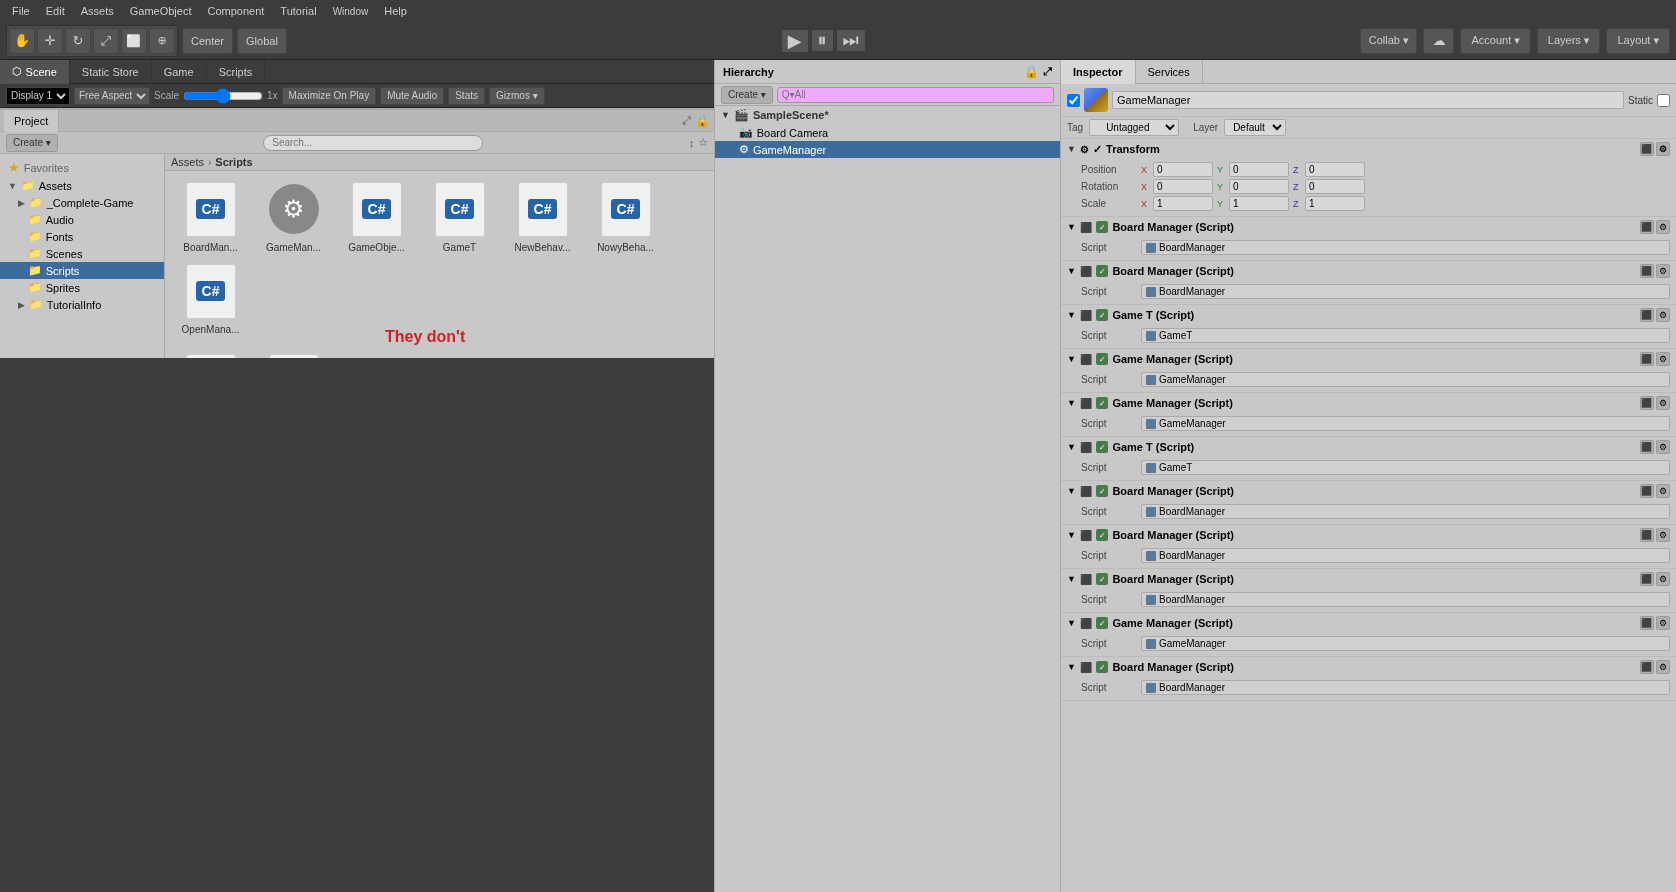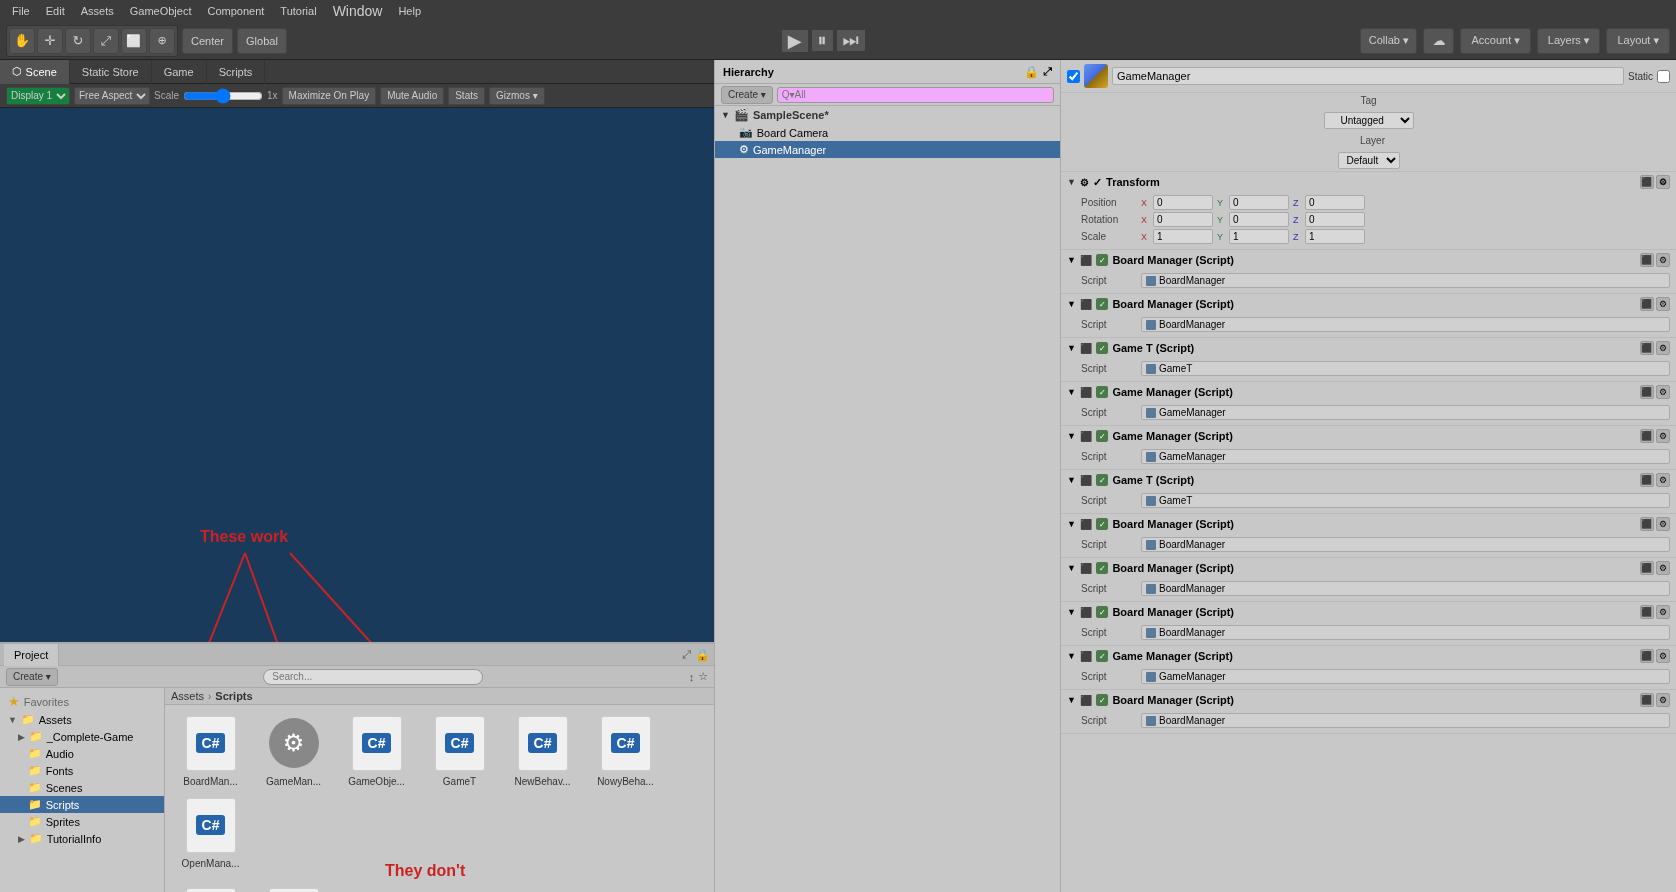--- a/index.html
+++ b/index.html
@@ -9,21 +9,21 @@
 </head>
 <body>
 
 <div style="display:flex;align-items:center;background:#3c3c3c;height:22px;padding:0 4px;">
   <span class="menu-item" style="color:#ccc;padding:2px 8px;cursor:pointer;font-size:11px;">File</span>
   <span class="menu-item" style="color:#ccc;padding:2px 8px;cursor:pointer;font-size:11px;">Edit</span>
   <span class="menu-item" style="color:#ccc;padding:2px 8px;cursor:pointer;font-size:11px;">Assets</span>
   <span class="menu-item" style="color:#ccc;padding:2px 8px;cursor:pointer;font-size:11px;">GameObject</span>
   <span class="menu-item" style="color:#ccc;padding:2px 8px;cursor:pointer;font-size:11px;">Component</span>
   <span class="menu-item" style="color:#ccc;padding:2px 8px;cursor:pointer;font-size:11px;">Tutorial</span>
-  <span class="menu-item" style="color:#ccc;padding:2px 8px;cursor:pointer;font-size:14px;">Window</span>
+  <span class="menu-item" style="color:#ccc;padding:2px 8px;cursor:pointer;font-size:10px;">Window</span>
   <span class="menu-item" style="color:#ccc;padding:2px 8px;cursor:pointer;font-size:11px;">Help</span>
 </div>
 
 <div style="display:flex;align-items:center;background:#3c3c3c;height:38px;padding:0 6px;gap:4px;border-bottom:1px solid #222;">
   <div style="display:flex;gap:2px;background:#4a4a4a;border:1px solid #333;border-radius:3px;padding:2px;">
     <div style="width:26px;height:26px;background:#555;border:1px solid #444;border-radius:3px;cursor:pointer;display:flex;align-items:center;justify-content:center;color:#ccc;font-size:13px;">✋</div>
     <div style="width:26px;height:26px;background:#555;border:1px solid #444;border-radius:3px;cursor:pointer;display:flex;align-items:center;justify-content:center;color:#ccc;font-size:13px;">✛</div>
     <div style="width:26px;height:26px;background:#555;border:1px solid #444;border-radius:3px;cursor:pointer;display:flex;align-items:center;justify-content:center;color:#ccc;font-size:13px;">↻</div>
     <div style="width:26px;height:26px;background:#555;border:1px solid #444;border-radius:3px;cursor:pointer;display:flex;align-items:center;justify-content:center;color:#ccc;font-size:13px;">⤢</div>
     <div style="width:26px;height:26px;background:#555;border:1px solid #444;border-radius:3px;cursor:pointer;display:flex;align-items:center;justify-content:center;color:#ccc;font-size:12px;">⬜</div>
@@ -61,42 +61,31 @@
       </div>
       <div style="padding:3px 12px;color:#ccc;cursor:pointer;font-size:11px;border-right:1px solid #333;display:flex;align-items:center;gap:4px;height:24px;">
         <span>Game</span>
       </div>
       <div style="padding:3px 12px;color:#ccc;cursor:pointer;font-size:11px;border-right:1px solid #333;display:flex;align-items:center;gap:4px;height:24px;">
         <span>Scripts</span>
       </div>
     </div>
 
     <div style="background:#3c3c3c;height:24px;display:flex;align-items:center;padding:0 6px;gap:4px;border-bottom:1px solid #222;">
-      <select style="background:#15803d;border:1px solid #444;color:#ccc;font-size:10px;height:18px;border-radius:2px;"><option>Display 1</option></select>
+      <select style="background:#000000;border:1px solid #444;color:#ccc;font-size:10px;height:18px;border-radius:2px;"><option>Display 1</option></select>
       <select style="background:#555;border:1px solid #444;color:#ccc;font-size:10px;height:18px;border-radius:2px;"><option>Free Aspect</option></select>
       <span style="color:#aaa;font-size:10px;">Scale</span>
       <input type="range" style="width: 80px; height: 14px;" min="0" max="2" value="1">
       <span style="color:#aaa;font-size:10px;">1x</span>
       <button style="background:#555;border:1px solid #444;color:#ccc;padding:1px 6px;border-radius:2px;font-size:10px;cursor:pointer;height:18px;">Maximize On Play</button>
       <button style="background:#555;border:1px solid #444;color:#ccc;padding:1px 6px;border-radius:2px;font-size:10px;cursor:pointer;height:18px;">Mute Audio</button>
       <button style="background:#555;border:1px solid #444;color:#ccc;padding:1px 6px;border-radius:2px;font-size:10px;cursor:pointer;height:18px;">Stats</button>
       <button style="background:#555;border:1px solid #444;color:#ccc;padding:1px 6px;border-radius:2px;font-size:10px;cursor:pointer;height:18px;">Gizmos ▾</button>
     </div>
 
-    <div style="flex:1;background:#1a3a5c;position:relative;overflow:hidden;min-height:0;">
-
-      <div style="position:absolute;top:420px;left:200px;color:#cc2222;font-size:16px;font-weight:bold;">These work</div>
-
-      <svg style="position:absolute;top:0;left:0;width:100%;height:100%;pointer-events:none;">
-
-        <line x1="245" y1="445" x2="195" y2="570" stroke="#cc2222" stroke-width="2"></line>
-        <line x1="245" y1="445" x2="290" y2="570" stroke="#cc2222" stroke-width="2"></line>
-        <line x1="290" y1="445" x2="430" y2="600" stroke="#cc2222" stroke-width="2"></line>
-      </svg>
-    </div>
 
     <div style="height:250px;background:#c8c8c8;border-top:2px solid #aaa;display:flex;flex-direction:column;">
 
       <div style="display:flex;align-items:center;height:22px;background:#b8b8b8;border-bottom:1px solid #aaa;padding:0 4px;">
         <div style="padding:2px 10px;font-size:11px;cursor:pointer;border-right:1px solid #aaa;background:#c8c8c8;height:22px;display:flex;align-items:center;">Project</div>
         <div style="margin-left:auto;display:flex;gap:4px;align-items:center;">
           <span style="font-size:11px;color:#555;cursor:pointer;">⤢</span>
           <span style="font-size:12px;color:#555;cursor:pointer;">🔒</span>
         </div>
       </div>
@@ -277,30 +266,34 @@
       </div>
       <div style="padding:2px 8px 2px 24px;cursor:pointer;display:flex;align-items:center;gap:4px;font-size:11px;background:#3d6b9c;color:#fff;">
         <span style="font-size:11px;">⚙</span>
         <span>GameManager</span>
       </div>
     </div>
   </div>
 
   <div style="flex:1;display:flex;flex-direction:column;background:#c8c8c8;border-left:1px solid #aaa;overflow-y:auto;min-width:0;">
 
+    <div style="background:#c8c8c8;height:24px;display:flex;align-items:center;border-bottom:1px solid #aaa;flex-shrink:0;">
+      <div style="padding:3px 12px;cursor:pointer;font-size:11px;border-right:1px solid #aaa;height:24px;display:flex;align-items:center;background:#d8d8d8;font-weight:bold;">Inspector</div>
+      <div style="padding:3px 12px;cursor:pointer;font-size:11px;border-right:1px solid #aaa;height:24px;display:flex;align-items:center;">Services</div>
+    </div>
 
     <div style="display:flex;align-items:center;padding:4px 6px;gap:4px;background:#c8c8c8;border-bottom:1px solid #bbb;flex-shrink:0;">
       <input type="checkbox" checked="" style="margin: 0px;">
       <div style="width:24px;height:24px;background:linear-gradient(135deg,#6495ED 0%,#4169E1 50%,#8B6914 50%,#DAA520 100%);border-radius:3px;display:flex;align-items:center;justify-content:center;flex-shrink:0;"></div>
       <input type="text" style="flex: 1 1 0%; background: rgb(216, 216, 216); border: 1px solid rgb(170, 170, 170); padding: 2px 4px; font-size: 11px; border-radius: 2px;" value="GameManager">
       <span style="font-size:10px;color:#333;">Static</span>
       <input type="checkbox" style="margin: 0px;">
     </div>
 
-    <div style="display:flex;align-items:center;padding:2px 6px;gap:6px;background:#c8c8c8;border-bottom:1px solid #bbb;font-size:10px;flex-shrink:0;flex-direction:column;">
+    <div style="display:flex;align-items:center;padding:2px 6px;gap:6px;background:#c8c8c8;border-bottom:1px solid #bbb;font-size:10px;flex-shrink:0;">
       <span style="color:#444;">Tag</span>
       <select style="background:#d8d8d8;border:1px solid #aaa;padding:1px 12px;font-size:10px;border-radius:2px;">
         <option>Untagged</option>
       </select>
       <span style="color:#444;margin-left:8px;">Layer</span>
       <select style="background:#d8d8d8;border:1px solid #aaa;padding:1px 4px;font-size:10px;border-radius:2px;">
         <option>Default</option>
       </select>
     </div>
 

